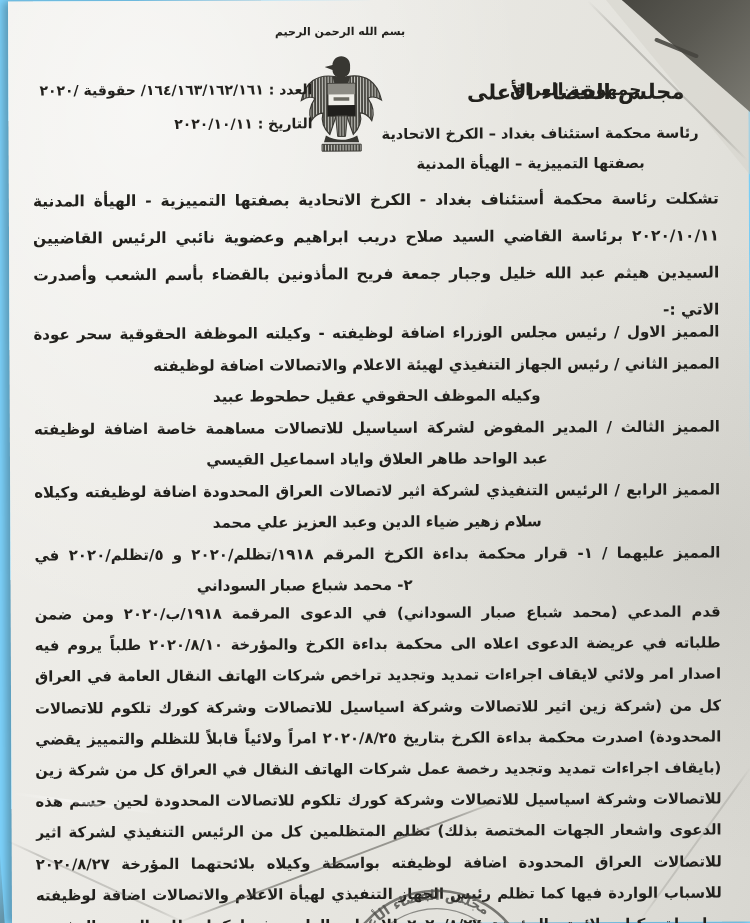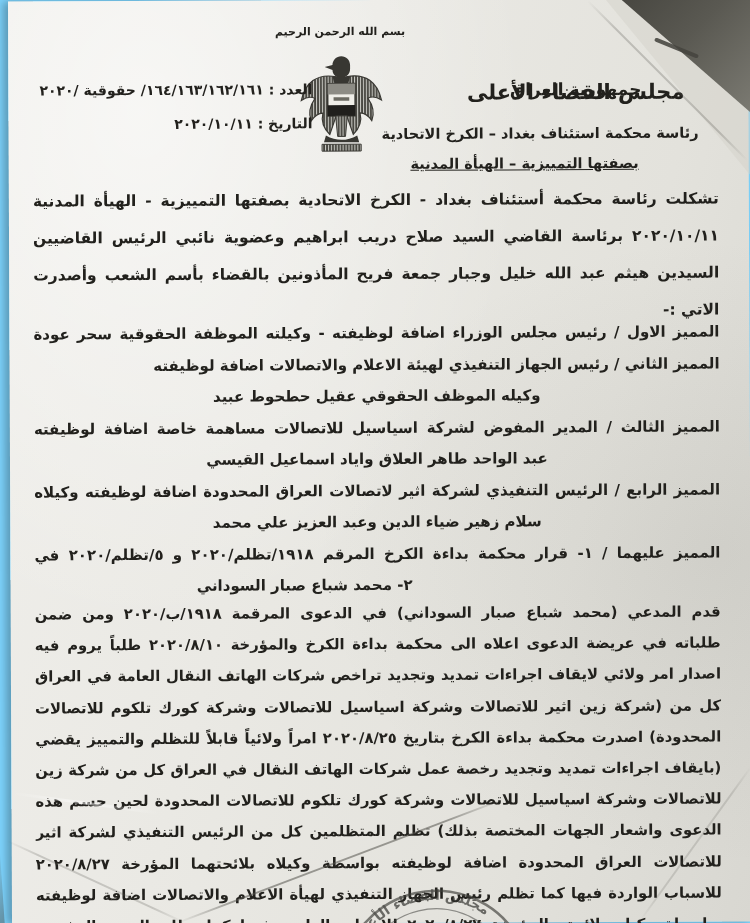--- a/index.html
+++ b/index.html
@@ -74,21 +74,21 @@
         <rect x="37" y="45" width="16" height="3.5" fill="#6c6b63"></rect>
         <path d="M39 64 L51 64 L49 85 L41 85 Z" fill="url(#hatch)" stroke="#3a3934" stroke-width="1"></path>
         <path d="M29 84 q16 9 32 0 l2 7 h-36 z" fill="#383732"></path>
         <rect x="25" y="93" width="40" height="7" fill="url(#hatch)" stroke="#3a3934" stroke-width="1"></rect>
       </svg>
     </div>
 
     <div class="abs country t" style="right:107px;top:45px;">جمهورية العراق</div>
     <div class="abs council t" style="right:64px;top:81px;">مجلس القضاء الأعلى</div>
     <div class="abs court t" style="right:50px;top:126px;">رئاسة محكمة استئناف بغداد – الكرخ الاتحادية</div>
-    <div class="abs court t" style="right:110px;top:156px;text-decoration:underline;">بصفتها التمييزية – الهيأة المدنية</div>
+    <div class="abs court t" style="right:104px;top:156px;">بصفتها التمييزية – الهيأة المدنية</div>
 
     <div class="abs numdate" style="left:14px;top:72px;width:290px;">
       <div class="t">العدد : ١٦١‏/١٦٢‏/١٦٣‏/١٦٤‏/ حقوقية /٢٠٢٠</div>
       <div class="t">التاريخ : ٢٠٢٠/١٠/١١</div>
     </div>
 
     <div class="blk p1" style="top:182px;">
       <div class="bl j">تشكلت رئاسة محكمة أستئناف بغداد - الكرخ الاتحادية بصفتها التمييزية - الهيأة المدنية بتأريخ</div>
       <div class="bl j">٢٠٢٠/١٠/١١ برئاسة القاضي السيد صلاح دريب ابراهيم وعضوية نائبي الرئيس القاضيين</div>
       <div class="bl j">السيدين هيثم عبد الله خليل وجبار جمعة فريح المأذونين بالقضاء بأسم الشعب وأصدرت قرارها</div>

